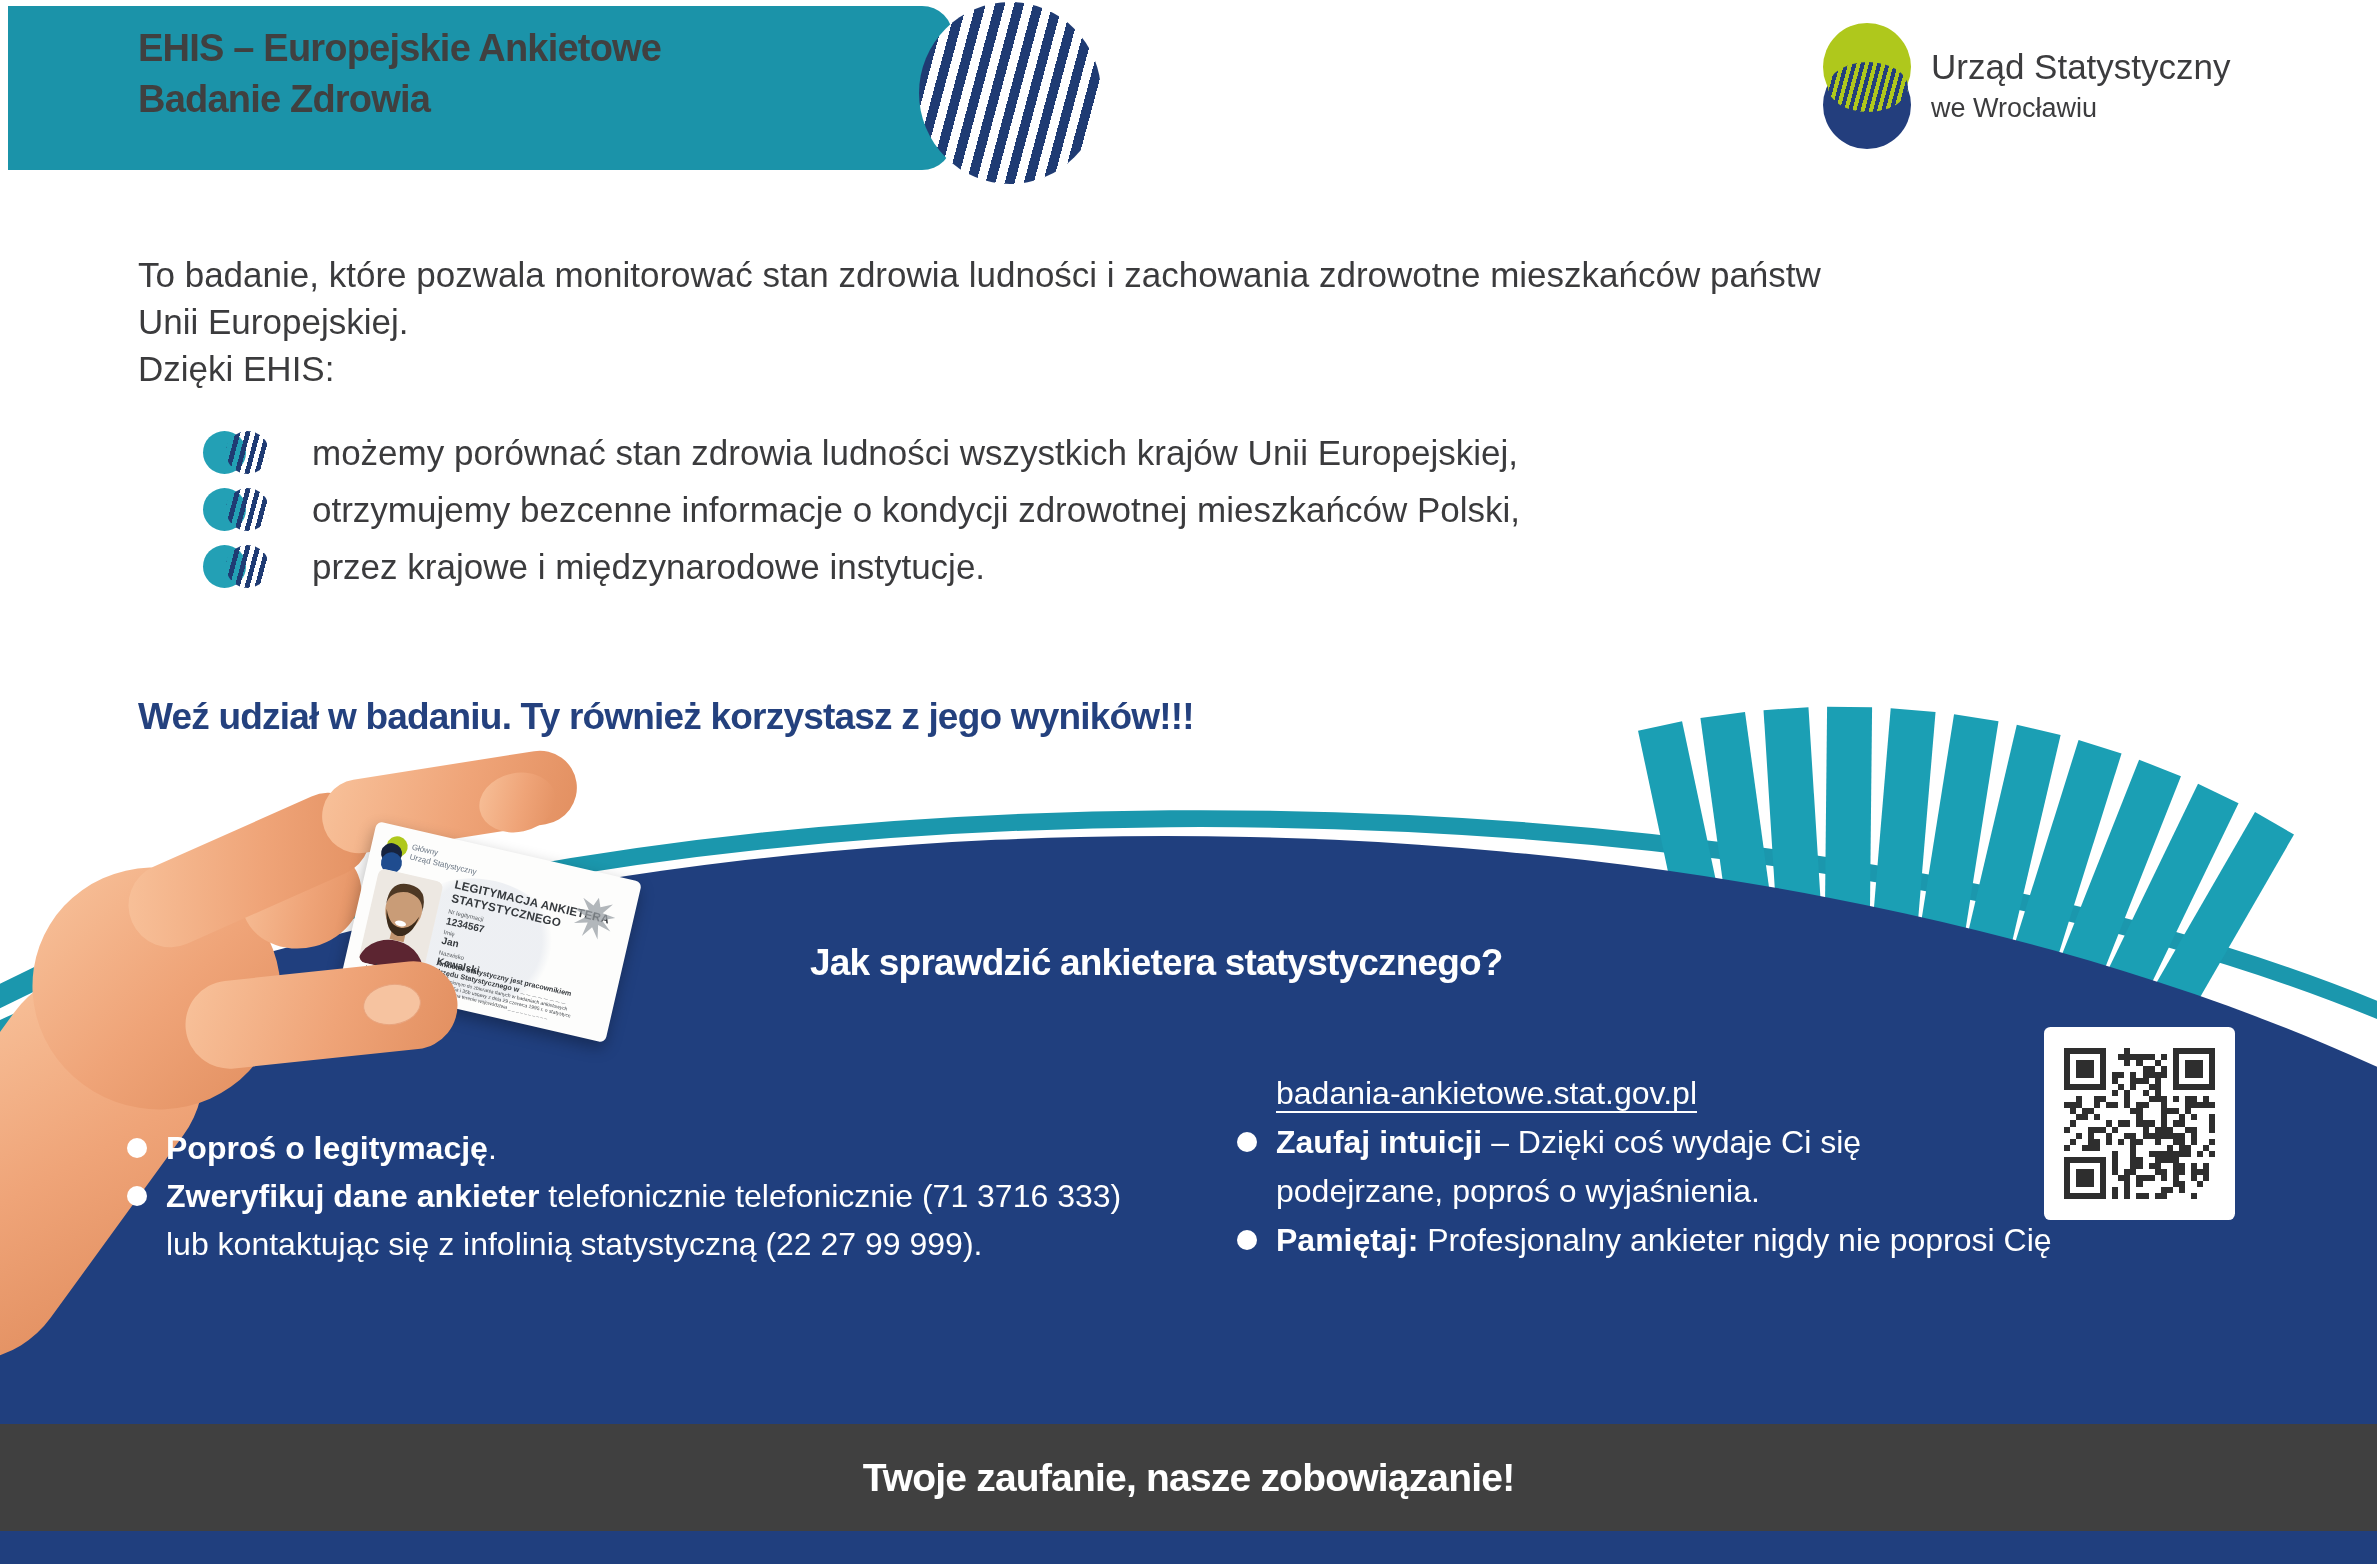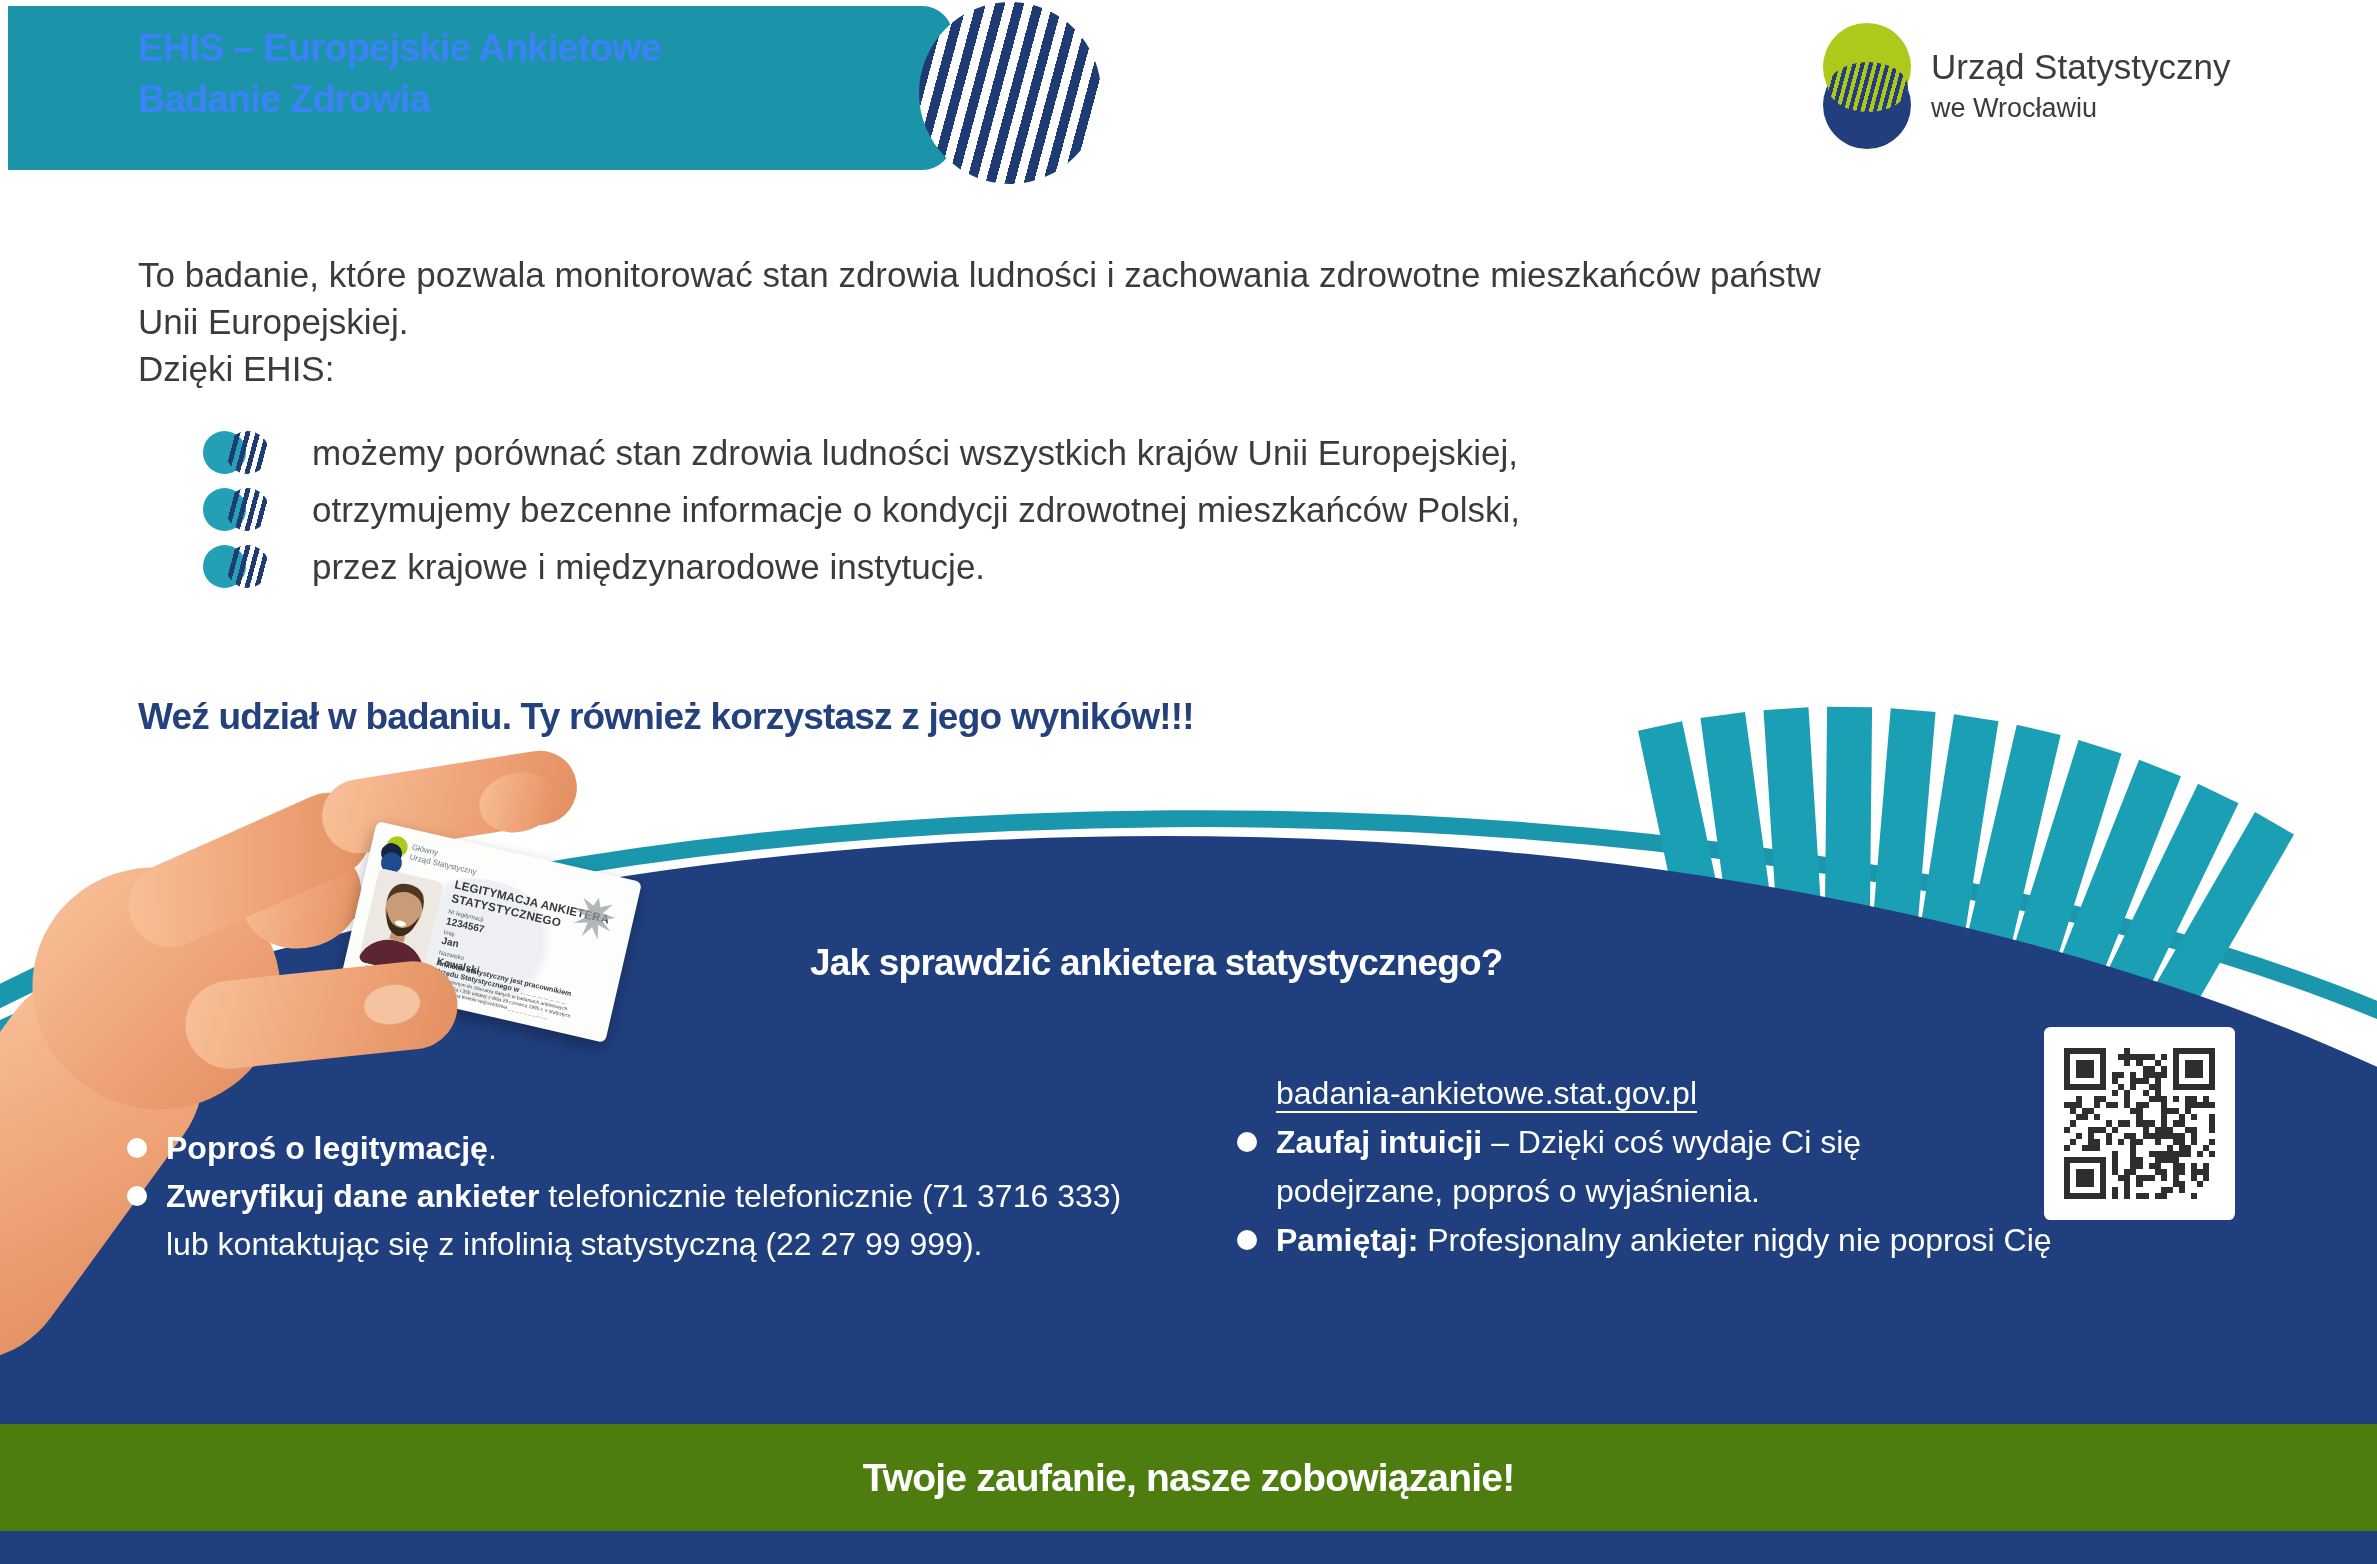--- a/index.html
+++ b/index.html
@@ -9,21 +9,21 @@
     -webkit-font-smoothing:antialiased;
   }
   .abs{position:absolute;}
 
   
   .header-band{
     left:8px;top:6.4px;width:945px;height:164px;background:#1B93A9;
     border-radius:0 31px 31px 0;z-index:6;
   }
   .header-title{
-    left:138px;top:22.5px;z-index:8;color:#3b82f6;font-weight:bold;
+    left:138px;top:22.5px;z-index:8;color:#404040;font-weight:bold;
     font-size:38px;line-height:51px;letter-spacing:-0.8px;white-space:nowrap;
   }
   .header-circle{
     left:919px;top:1.6px;width:182px;height:182px;border-radius:50%;z-index:7;
     background:repeating-linear-gradient(105deg,#1F3B73 0 9.6px,#ffffff 9.6px 18.5px);
   }
 
   
   .logo-green{left:1823px;top:22.5px;width:88px;height:88px;border-radius:50%;background:#AFC81C;z-index:6;}
   .logo-navy{left:1823px;top:61px;width:88px;height:88px;border-radius:50%;background:#233E7D;z-index:5;}
@@ -113,21 +113,21 @@
   .vline{position:relative;white-space:nowrap;}
   .with-dot::before{content:"";position:absolute;left:-39px;top:13.7px;width:20px;height:20px;border-radius:50%;background:#fff;}
   .vlink{text-decoration:underline;text-underline-offset:7.2px;text-decoration-thickness:2.4px;}
 
   
   .qr-box{left:2044px;top:1027px;width:191px;height:193px;background:#fff;border-radius:6.4px;z-index:7;
     display:flex;align-items:center;justify-content:center;}
   .qr-box svg{width:151px;height:151px;}
 
   
-  .footer-band{left:0;top:1424px;width:2377px;height:107px;background:#4d7c0f;z-index:8;
+  .footer-band{left:0;top:1424px;width:2377px;height:107px;background:#404040;z-index:8;
     display:flex;align-items:center;justify-content:center;}
   .footer-text{color:#fff;font-size:39px;font-weight:bold;letter-spacing:-0.8px;white-space:nowrap;}
 
   b{font-weight:bold;}
 </style>
 </head>
 <body>
 
 <div class="abs header-band"></div>
 <div class="abs header-circle"></div>

